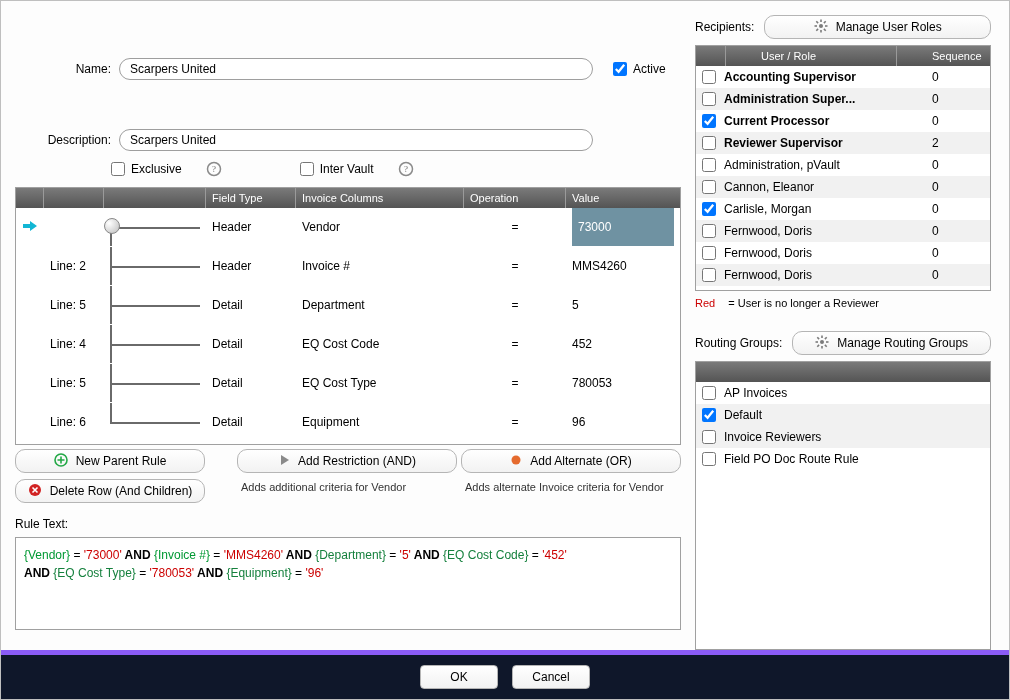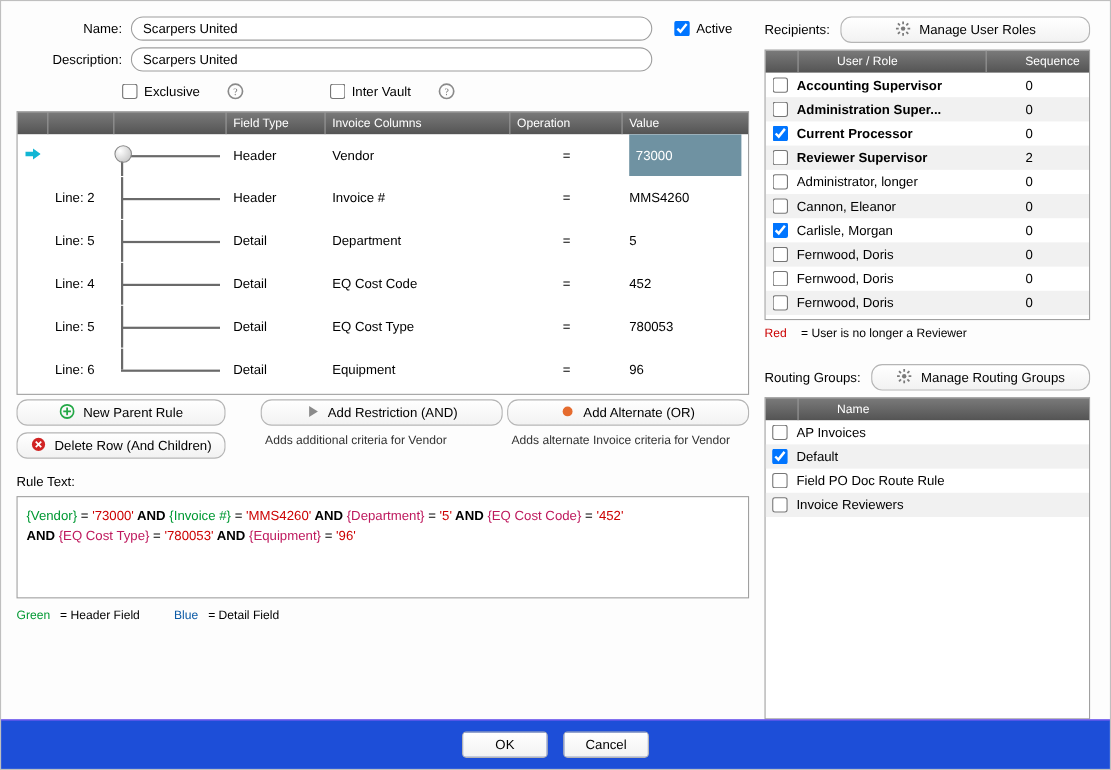--- a/index.html
+++ b/index.html
@@ -8,21 +8,21 @@
   .titlebar .app-icon svg{width:14px;height:14px;display:block;}
   .titlebar .title{margin-left:6px;font-size:12px;}
   .titlebar .spacer{flex:1;}
   .win-btn{width:46px;height:30px;display:flex;align-items:center;justify-content:center;}
   .win-btn svg{width:10px;height:10px;}
 
   .content{flex:1;display:flex;padding:14px 14px 0 14px;gap:14px;min-height:0;}
   .left-pane{width:666px;display:flex;flex-direction:column;min-height:0;}
   .right-pane{width:296px;display:flex;flex-direction:column;min-height:0;}
 
-  .form-row{display:flex;align-items:center;margin-bottom:6px;}
+  .form-row{display:flex;align-items:center;margin-bottom:6px;margin-top:43px;}
   .form-row .lbl{width:96px;text-align:right;padding-right:8px;}
   .text-input{height:22px;border:1px solid #9e9e9e;border-radius:12px;padding:0 10px;background:#fff;box-sizing:border-box;font:inherit;}
   .text-input.name{width:474px;}
   .text-input.desc{width:474px;}
   .check-row{display:flex;align-items:center;margin-left:96px;margin-top:4px;margin-bottom:10px;gap:24px;}
   .chk{display:flex;align-items:center;gap:6px;}
   input[type=checkbox]{width:14px;height:14px;margin:0;}
   .help-circ{display:inline-flex;width:16px;height:16px;align-items:center;justify-content:center;}
   .help-circ svg{width:16px;height:16px;}
 
@@ -55,21 +55,21 @@
   .rules-actions .col{display:flex;flex-direction:column;gap:6px;}
   .rules-actions .col.a{width:190px;}
   .rules-actions .col.b{width:220px;margin-left:auto;}
   .rules-actions .col.c{width:220px;}
   .btn{height:24px;border:1px solid #b5b5b5;border-radius:10px;background:linear-gradient(#fff,#f2f2f2);display:flex;align-items:center;justify-content:center;gap:8px;font:inherit;cursor:default;padding:0 10px;box-sizing:border-box;}
   .hint{font-size:11px;color:#333;padding:2px 4px;}
 
   .rule-text-lbl{margin-top:14px;}
   .rule-text-box{margin-top:6px;height:75px;border:1px solid #a0a0a0;background:#fff;padding:8px;font-size:12px;line-height:1.5;}
   .rt-green{color:#009933;}
-  .rt-blue{color:#be185d;}
+  .rt-blue{color:#15803d;}
   .rt-red{color:#cc0000;}
   .rt-bold{font-weight:bold;}
   .legend{margin-top:10px;font-size:11px;}
   .legend .g{color:#009933;}
   .legend .b{color:#0b5aa6;margin-left:28px;}
 
   
   .section-head{display:flex;align-items:center;gap:10px;}
   .section-head .lbl{flex:0 0 auto;}
   .section-head .btn.wide{flex:1;justify-content:center;}
@@ -90,21 +90,21 @@
   .list-row.bold .nm{font-weight:bold;}
   .note{font-size:11px;margin-top:6px;}
   .note .r{color:#cc0000;}
   .gap{height:22px;}
 
   
   .list-body::-webkit-scrollbar{width:16px;}
   .list-body::-webkit-scrollbar-track{background:#f4f4f4;}
   .list-body::-webkit-scrollbar-thumb{background:#cfcfcf;border:1px solid #b8b8b8;}
 
-  .footer{height:44px;flex:0 0 44px;border-top:1px solid #8b5cf6;display:flex;align-items:center;justify-content:center;gap:14px;background:#1d4ed8;}
+  .footer{height:44px;flex:0 0 44px;border-top:5px solid #8b5cf6;display:flex;align-items:center;justify-content:center;gap:14px;background:#0f172a;}
   .footer .btn{width:78px;border-radius:4px;}
 
   .icon-plus{color:#23a846;}
   .icon-x{color:#d12323;}
   .arrow-ptr{color:#12b6d4;}
   .gear{color:#7a7a7a;}
 </style>
 </head>
 <body>
 
@@ -286,26 +286,20 @@
                 </svg>
             </span>
             <span>Add Alternate (OR)</span>
           </button>
           <div class="hint">Adds alternate Invoice criteria for Vendor</div>
         </div>
       </div>
 
       <div class="rule-text-lbl">Rule Text:</div>
       <div class="rule-text-box" id="rule-text-box"><span class="rt-green">{Vendor}</span><span> = </span><span class="rt-red">'73000'</span><span class="rt-bold"> AND </span><span class="rt-green">{Invoice #}</span><span> = </span><span class="rt-red">'MMS4260'</span><span class="rt-bold"> AND </span><span class="rt-blue">{Department}</span><span> = </span><span class="rt-red">'5'</span><span class="rt-bold"> AND </span><span class="rt-blue">{EQ Cost Code}</span><span> = </span><span class="rt-red">'452'</span><br><span class="rt-bold"> AND </span><span class="rt-blue">{EQ Cost Type}</span><span> = </span><span class="rt-red">'780053'</span><span class="rt-bold"> AND </span><span class="rt-blue">{Equipment}</span><span> = </span><span class="rt-red">'96'</span></div>
-      <div class="legend">
-        <span class="g">Green</span>
-        <span style="margin-left:6px">= Header Field</span>
-        <span class="b">Blue</span>
-        <span style="margin-left:6px">= Detail Field</span>
-      </div>
     </div>
 
     <div class="right-pane">
 
       <div class="section-head">
         <span class="lbl">Recipients:</span>
         <button class="btn wide">
           <span class="gear">
             <svg width="14" height="14" viewBox="0 0 14 14">
                 <circle cx="7" cy="7" r="2" fill="#7a7a7a"></circle>
@@ -347,21 +341,21 @@
               <span class="nm">Current Processor</span>
               <span class="seq">0</span>
             </div>
             <div class="list-row alt bold">
               <input type="checkbox" style="">
               <span class="nm">Reviewer Supervisor</span>
               <span class="seq">2</span>
             </div>
             <div class="list-row">
               <input type="checkbox" style="">
-              <span class="nm">Administrator, longer</span>
+              <span class="nm">Administration, pVault</span>
               <span class="seq">0</span>
             </div>
             <div class="list-row alt">
               <input type="checkbox" style="">
               <span class="nm">Cannon, Eleanor</span>
               <span class="seq">0</span>
             </div>
             <div class="list-row">
               <input type="checkbox" checked="" style="">
               <span class="nm">Carlisle, Morgan</span>
@@ -410,38 +404,37 @@
                 </g>
               </svg>
           </span>
           <span>Manage Routing Groups</span>
         </button>
       </div>
 
       <div class="list-outer groups">
         <div class="list-head">
           <div class="lh-chk"></div>
-          <div class="lh-name">Name</div>
         </div>
         <div class="list-body" id="groups-body">
             <div class="list-row">
               <input type="checkbox" style="">
               <span class="nm">AP Invoices</span>
             </div>
             <div class="list-row alt">
               <input type="checkbox" checked="" style="">
               <span class="nm">Default</span>
             </div>
+            <div class="list-row alt">
+              <input type="checkbox" style="">
+              <span class="nm">Invoice Reviewers</span>
+            </div>
             <div class="list-row">
               <input type="checkbox" style="">
               <span class="nm">Field PO Doc Route Rule</span>
-            </div>
-            <div class="list-row alt">
-              <input type="checkbox" style="">
-              <span class="nm">Invoice Reviewers</span>
             </div>
           </div>
       </div>
 
     </div>
   </div>
 
   <div class="footer">
     <button class="btn">OK</button>
     <button class="btn">Cancel</button>

